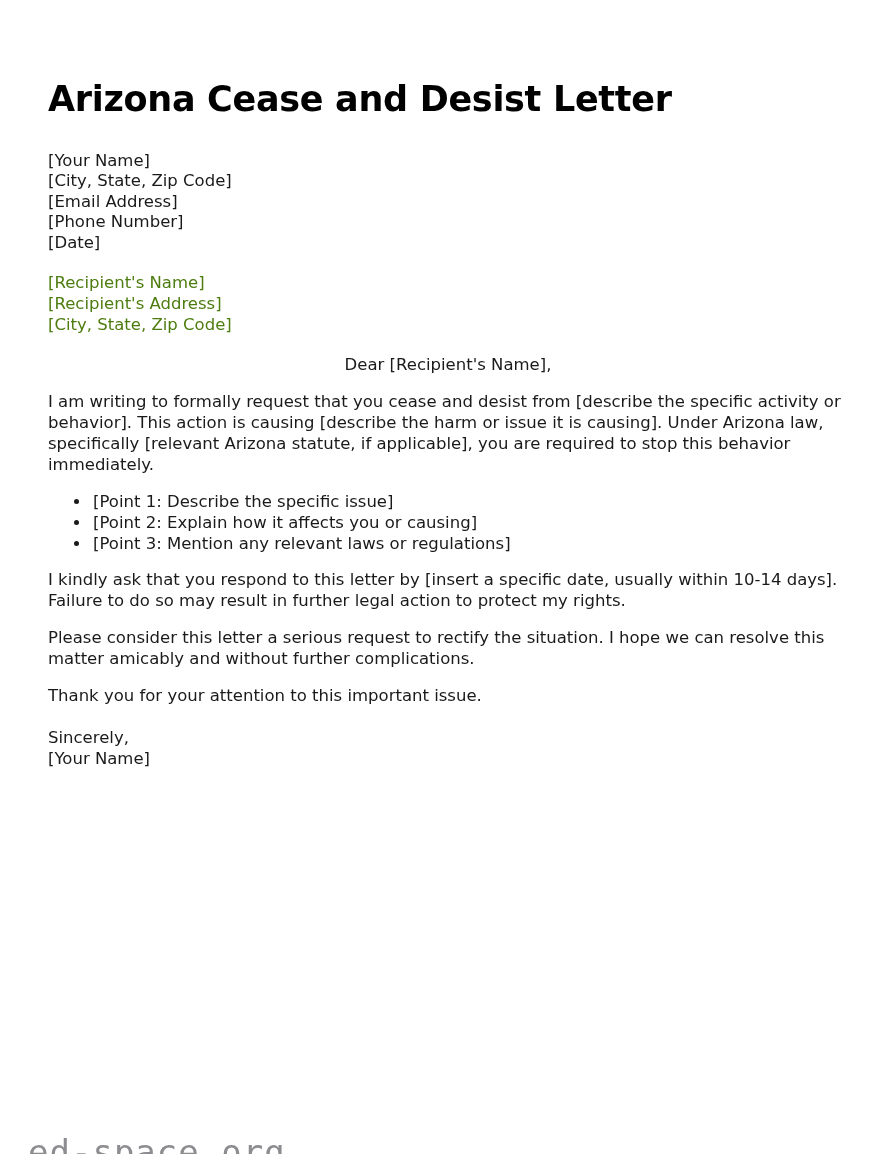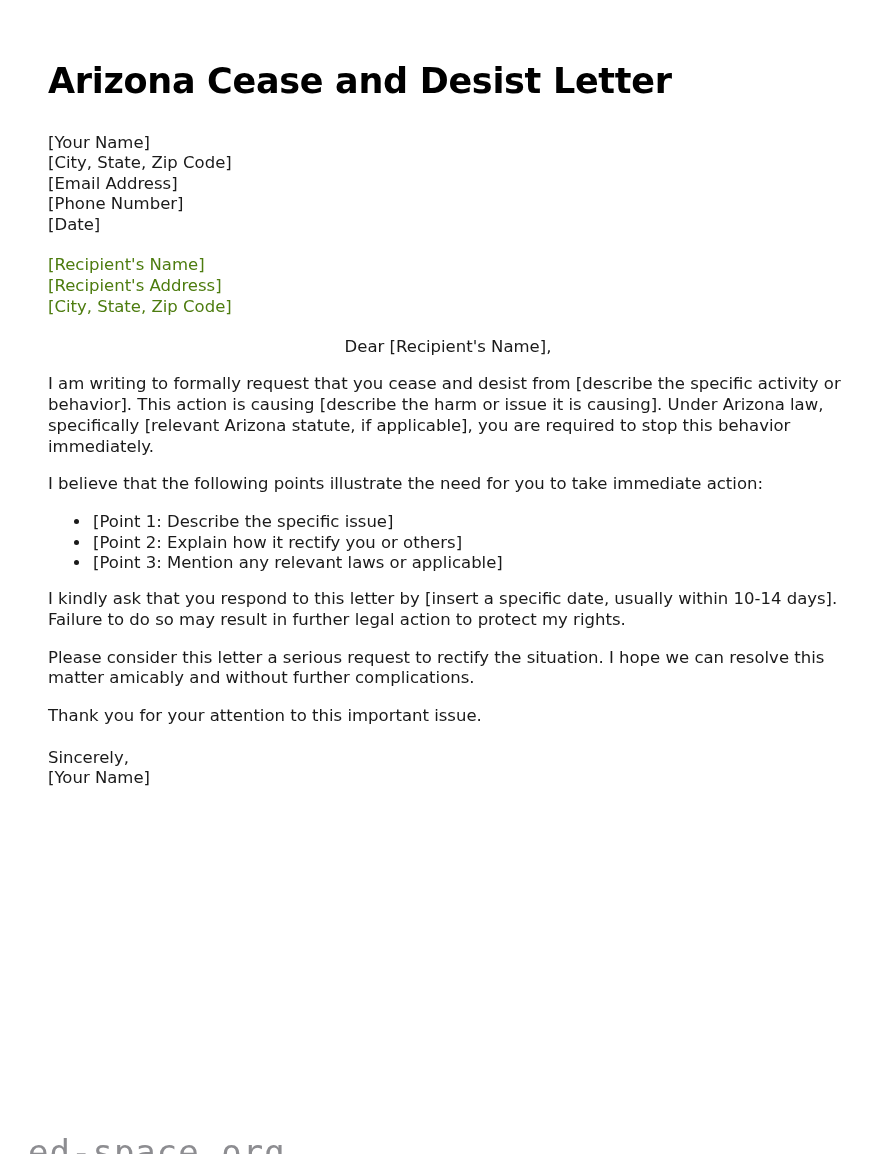--- a/index.html
+++ b/index.html
@@ -32,21 +32,21 @@
     top: 0;
     width: 800px;
   }
 
   .doc-title {
     font-size: 35px;
     font-weight: bold;
     letter-spacing: -0.3px;
     color: #000000;
     margin: 0;
-    padding-top: 62px;
+    padding-top: 80px;
     line-height: 1.1;
   }
 
   .address-block {
     margin-top: 32px;
     font-size: 16.5px;
     line-height: 20.6px;
     color: #1a1a1a;
   }
   .address-block .line {
@@ -132,26 +132,25 @@
     <div class="recipient-block">
       <span class="line">[Recipient's Name]</span>
       <span class="line">[Recipient's Address]</span>
       <span class="line">[City, State, Zip Code]</span>
     </div>
 
     <p class="salutation">Dear [Recipient's Name],</p>
 
     <p class="body-para">I am writing to formally request that you cease and desist from [describe the specific activity or behavior]. This action is causing [describe the harm or issue it is causing]. Under Arizona law, specifically [relevant Arizona statute, if applicable], you are required to stop this behavior immediately.</p>
 
-    <p class="body-para">I believe that the following points illustrate the need for you to take immediate action:</p>
 
     <ul class="points">
       <li>[Point 1: Describe the specific issue]</li>
-      <li>[Point 2: Explain how it rectify you or others]</li>
-      <li>[Point 3: Mention any relevant laws or applicable]</li>
+      <li>[Point 2: Explain how it affects you or causing]</li>
+      <li>[Point 3: Mention any relevant laws or regulations]</li>
     </ul>
 
     <p class="body-para">I kindly ask that you respond to this letter by [insert a specific date, usually within 10-14 days]. Failure to do so may result in further legal action to protect my rights.</p>
 
     <p class="body-para">Please consider this letter a serious request to rectify the situation. I hope we can resolve this matter amicably and without further complications.</p>
 
     <p class="body-para">Thank you for your attention to this important issue.</p>
 
     <div class="signature-block">
       <span class="line">Sincerely,</span>

